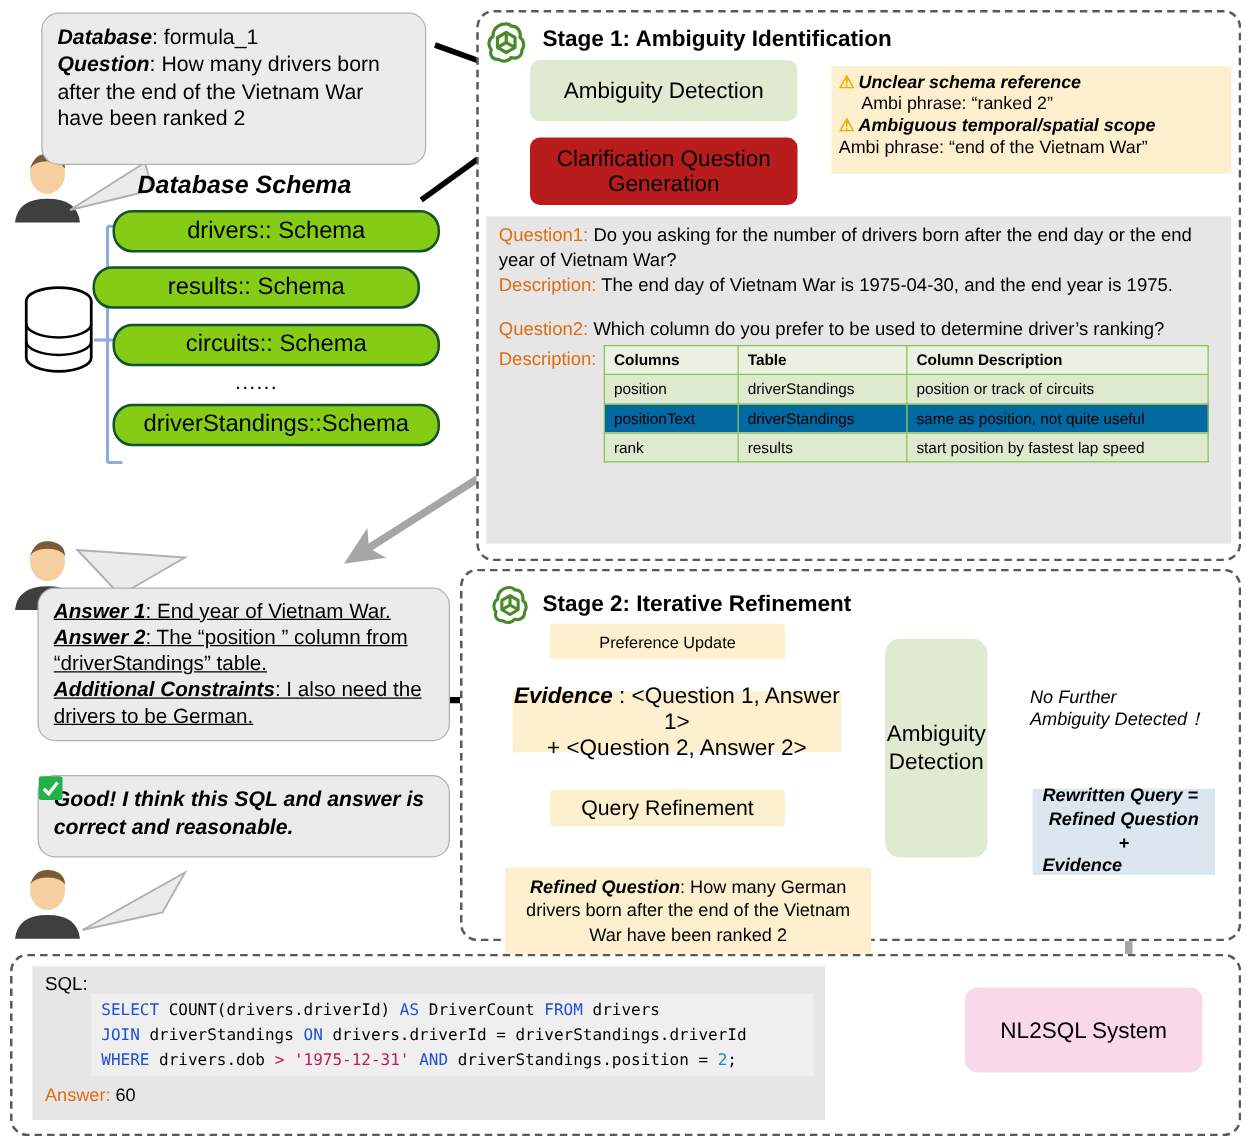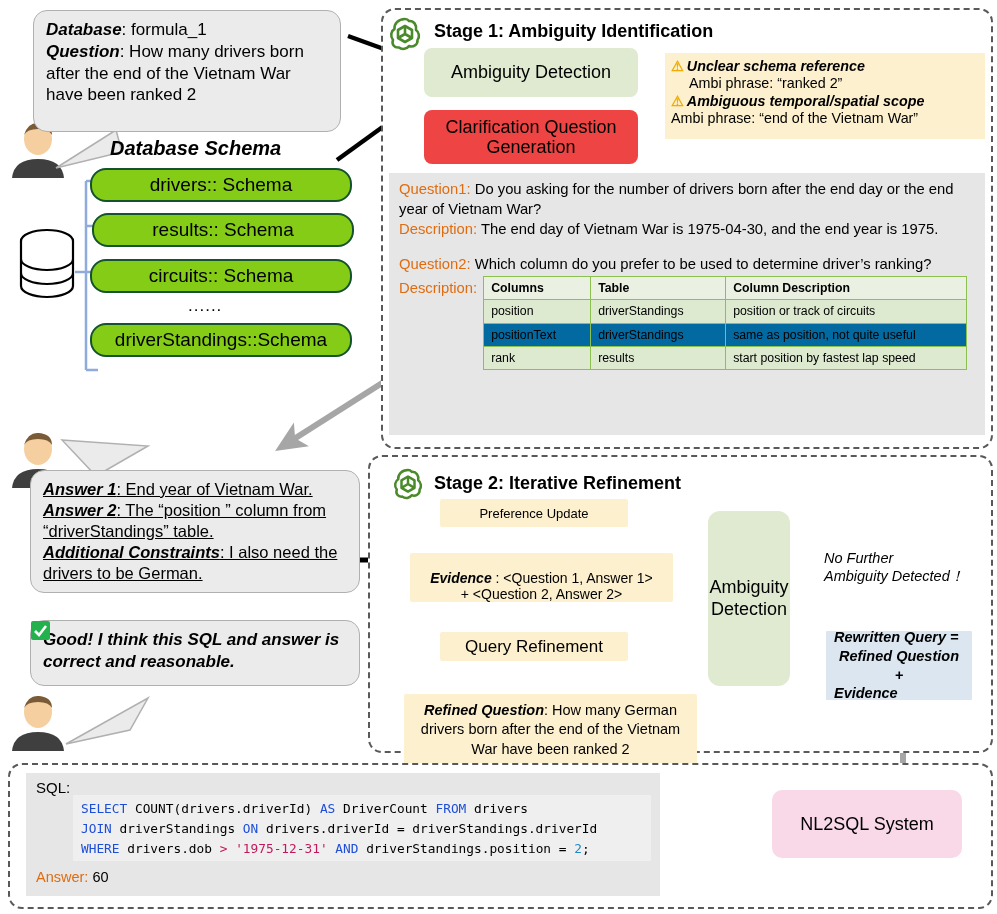--- a/index.html
+++ b/index.html
@@ -106,21 +106,21 @@
 
 <svg class="abs" style="left:70px;top:168px;" width="28" height="250">
   <path d="M5,104 L16,104" stroke="#8faadc" stroke-width="2.5" fill="none"></path>
   <path d="M16,13 L16,202" stroke="#8faadc" stroke-width="2.5" fill="none"></path>
   <path d="M16,13 L28,13 M16,58 L28,58 M16,104 L28,104 M16,202 L28,202" stroke="#8faadc" stroke-width="2.5" fill="none"></path>
 </svg>
 
 <div class="schema-pill" style="left:90px;top:168px;width:262px;height:34px;">
   <span>drivers:: Schema</span>
   </div>
-<div class="schema-pill" style="left:92px;top:213px;width:262px;height:34px;">
+<div class="schema-pill" style="left:74px;top:213px;width:262px;height:34px;">
   <span>results:: Schema</span>
   </div>
 <div class="schema-pill" style="left:90px;top:259px;width:262px;height:34px;">
   <span>circuits:: Schema</span>
   </div>
 <div class="abs" style="left:188px;top:296px;font-size:17px;letter-spacing:1px;">......</div>
 <div class="schema-pill" style="left:90px;top:323px;width:262px;height:34px;">
   <span>driverStandings::Schema</span>
   </div>
 
@@ -133,21 +133,21 @@
     <path d="M17,10 L17,18 L10,22 M17,18 L24,22"></path>
   </g>
 </svg>
 
 <div class="sec-title" style="left:434px;top:21px;font-size:18px;">Stage 1: Ambiguity Identification</div>
 
 <div class="roundbox" style="left:424px;top:48px;width:214px;height:49px;background:#dfead0;font-size:18px;">
   <span>Ambiguity Detection</span>
 </div>
 
-<div class="roundbox" style="left:424px;top:110px;width:214px;height:54px;background:#ef4444;font-size:18px;line-height:1.12;">
+<div class="roundbox" style="left:424px;top:110px;width:214px;height:54px;background:#b91c1c;font-size:18px;line-height:1.12;">
   <span>Clarification Question Generation</span>
 </div>
 
 <div class="yellowpanel" style="left:665px;top:53px;width:320px;height:86px;font-size:14.3px;">
   <div style="display:flex;gap:3px;align-items:flex-start;">
     <span class="warn">⚠</span>
     <span style="font-weight:bold;font-style:italic;">Unclear schema reference</span>
   </div>
   <div style="margin-left:18px;">Ambi phrase: “ranked 2”</div>
   <div style="display:flex;gap:3px;align-items:flex-start;">
@@ -229,21 +229,21 @@
     <path d="M16,9.5 L16,17 L9.5,20.8 M16,17 L22.5,20.8"></path>
   </g>
 </svg>
 
 <div class="sec-title" style="left:434px;top:473px;font-size:18px;">Stage 2: Iterative Refinement</div>
 
 <div class="roundbox" style="left:440px;top:499px;width:188px;height:28px;background:#fdf0ce;font-size:13px;border-radius:2px;">
   <span>Preference Update</span>
 </div>
 
-<div class="roundbox" style="left:410px;top:553px;width:263px;height:49px;background:#fdf0ce;font-size:14px;border-radius:2px;flex-direction:column;justify-content:flex-end;">
+<div class="roundbox" style="left:410px;top:553px;width:263px;height:49px;background:#fdf0ce;font-size:18px;border-radius:2px;flex-direction:column;">
   <div>
     <span style="font-weight:bold;font-style:italic;">Evidence</span><span> :  &lt;Question 1, Answer 1&gt;</span>
   </div>
   <div>+ &lt;Question 2, Answer 2&gt;</div>
 </div>
 
 <div class="roundbox" style="left:440px;top:632px;width:188px;height:29px;background:#fdf0ce;font-size:17px;border-radius:2px;">
   <span>Query Refinement</span>
 </div>
 

